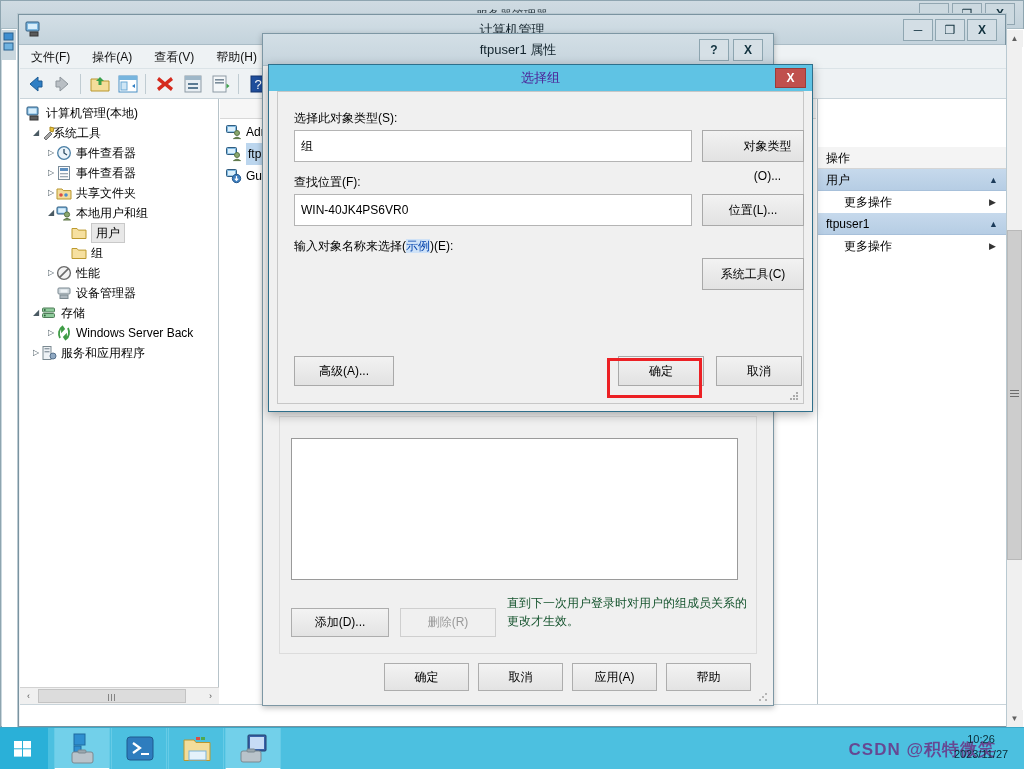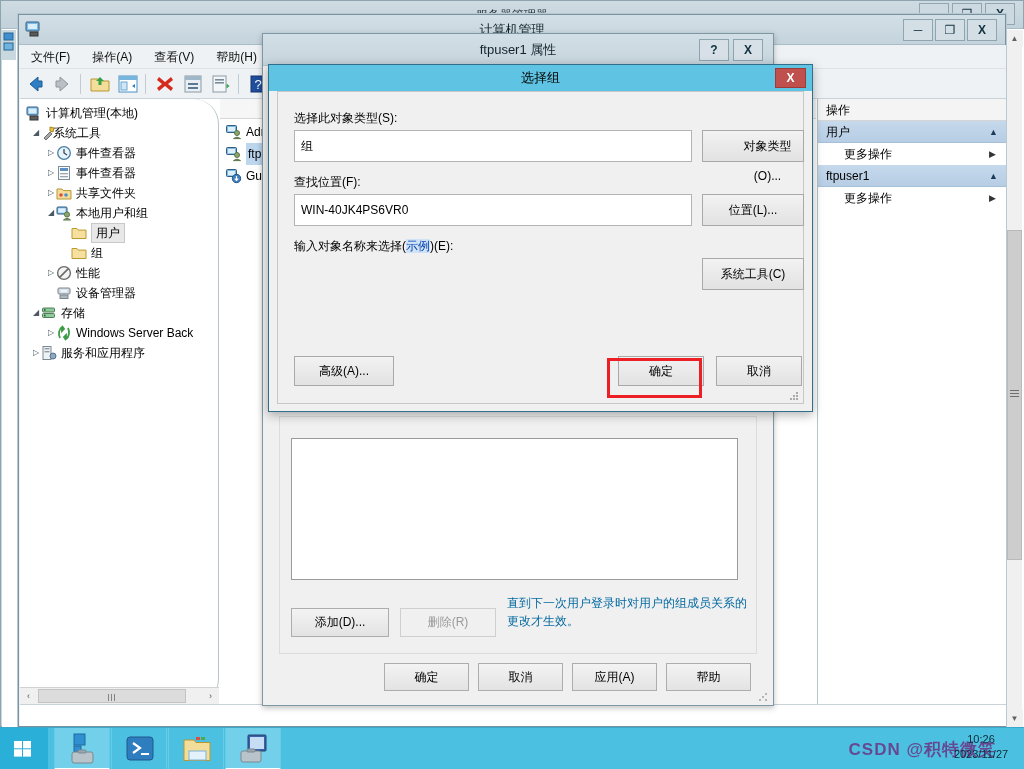--- a/index.html
+++ b/index.html
@@ -95,21 +95,21 @@
     left:1px; top:54px; width:986px; height:30px;
     background:#eef2f4; border-bottom:1px solid #c9d4da;
   }
   .tb { float:left; width:26px; height:26px; margin:2px 0 0 2px; position:relative; }
   .tb-sep { float:left; width:1px; height:20px; margin:5px 4px 0 4px; background:#c0ccd2; }
 
   
   #cm-content { left:1px; top:84px; width:986px; height:605px; background:#ffffff; }
   #tree-pane {
     left:0; top:0; width:199px; height:605px;
-    background:#ffffff; border-right:1px solid #b7c3c9;border-radius:25px;
+    background:#ffffff; border-right:1px solid #b7c3c9;
   }
   .tree-row { height:20px; line-height:20px; font-size:12px; white-space:nowrap; position:relative; }
   .tree-row .tw { position:absolute; left:0; top:0; width:14px; text-align:center;
     font-size:8px; color:#4a5a63; line-height:20px; }
   .tree-row .ticon { position:absolute; top:2px; width:16px; height:16px; }
   .tree-row .tlabel { position:absolute; top:0; white-space:nowrap; }
   .tree-row.sel .tlabel {
     background:#e8e8e8; border:1px solid #c9c9c9; padding:0 4px; line-height:18px; height:20px;
   }
   #tree-scroll-h {
@@ -142,21 +142,21 @@
   }
   .list-row.sel .lname { background:#bcd6ee; padding:0 2px; }
 
   
   #actions-pane {
     left:797px; top:0; width:189px; height:605px;
     background:#ffffff; border-left:1px solid #b7c3c9;
   }
   #actions-title {
     height:22px; line-height:22px; padding-left:8px; font-size:12px;
-    background:#f4f4f4; border-bottom:1px solid #d5d5d5;
+    background:#f4f4f4; border-bottom:1px solid #d5d5d5;margin-top:48px;
   }
   .act-group {
     height:22px; line-height:22px; padding-left:8px; font-size:12px;
     background:linear-gradient(#c6d9ec,#b6cde4); border-bottom:1px solid #a7c0da;
     position:relative;
   }
   .act-group .caret { position:absolute; right:8px; top:0; font-size:9px; color:#1c3b5a; }
   .act-item {
     height:22px; line-height:22px; padding-left:26px; font-size:12px; position:relative;
     background:#fff;
@@ -197,40 +197,40 @@
     background:#ffffff; border:1px solid #9a9a9a;
   }
   .dlg-btn {
     background:linear-gradient(#f3f3f3,#e3e3e3); border:1px solid #adadad;
     font-size:12px; text-align:center; color:#000;
   }
   .dlg-btn.disabled { color:#9a9a9a; background:#f0f0f0; border-color:#cfcfcf; }
   #add-btn { left:28px; top:542px; width:98px; height:29px; line-height:27px; }
   #remove-btn { left:137px; top:542px; width:96px; height:29px; line-height:27px; }
   #member-note {
-    left:244px; top:528px; width:240px; font-size:12px; line-height:18px; color:#0369a1;
+    left:244px; top:528px; width:240px; font-size:12px; line-height:18px; color:#14532d;
   }
   #props-footer { left:16px; top:597px; width:478px; height:40px; }
   #props-footer .dlg-btn {
     position:absolute; top:0; width:85px; height:28px; line-height:26px;
   }
   #pf-ok { left:105px; } #pf-cancel { left:199px; }
   #pf-apply { left:293px; } #pf-help { left:387px; }
 
   
   #sel-dialog {
     left:268px; top:64px; width:545px; height:348px;
     background:#f0f0f0; border:1px solid #2f6f8b;
     box-shadow:0 3px 10px rgba(0,0,0,.3);
   }
   #sel-titlebar {
     left:0; top:0; width:543px; height:26px; background:#5fc3e4;
   }
   #sel-title {
-    width:100%; text-align:center; line-height:26px; font-size:13px; color:#000000;
+    width:100%; text-align:center; line-height:26px; font-size:13px; color:#4c1d95;
   }
   #sel-close {
     right:6px; top:3px; width:31px; height:20px; background:#c0504d;
     border:1px solid #9c3b38; color:#fff; font-weight:bold;
     text-align:center; line-height:18px; font-size:12px;
   }
   #sel-body {
     left:8px; top:26px; width:527px; height:313px;
     background:#f0f0f0; border:1px solid #c7c7c7;
   }

